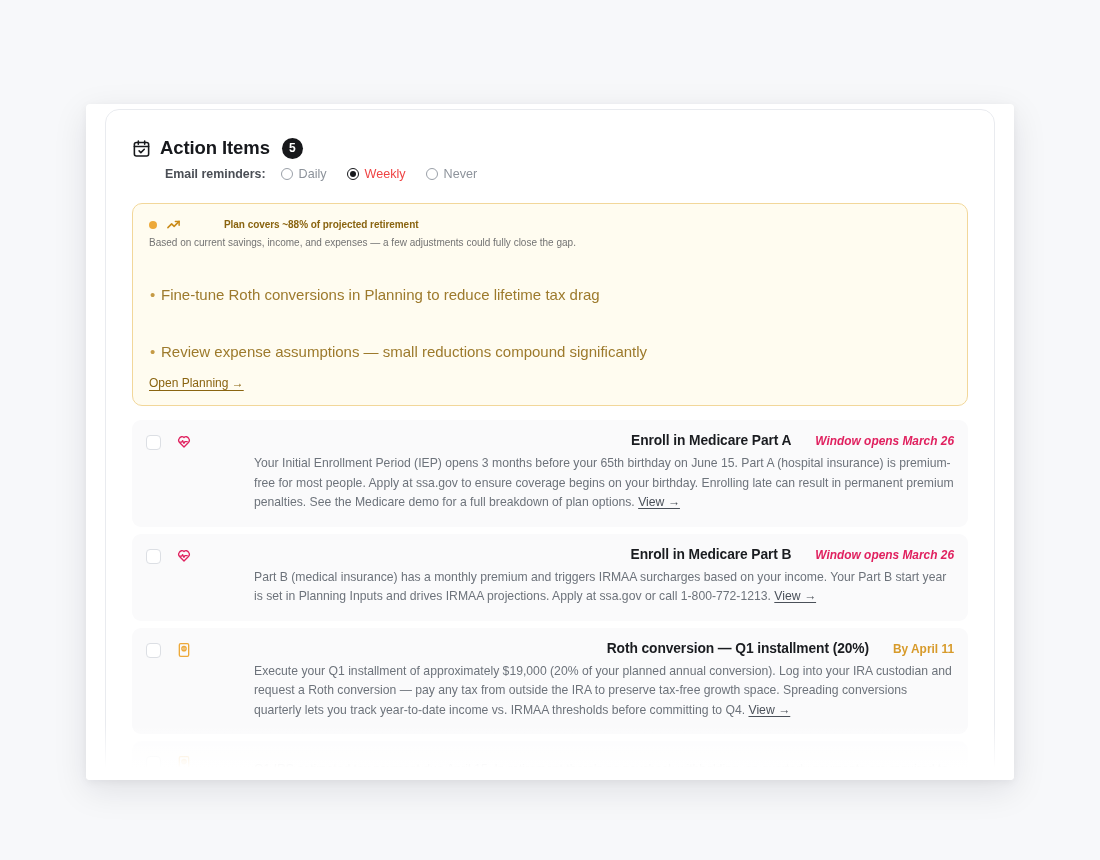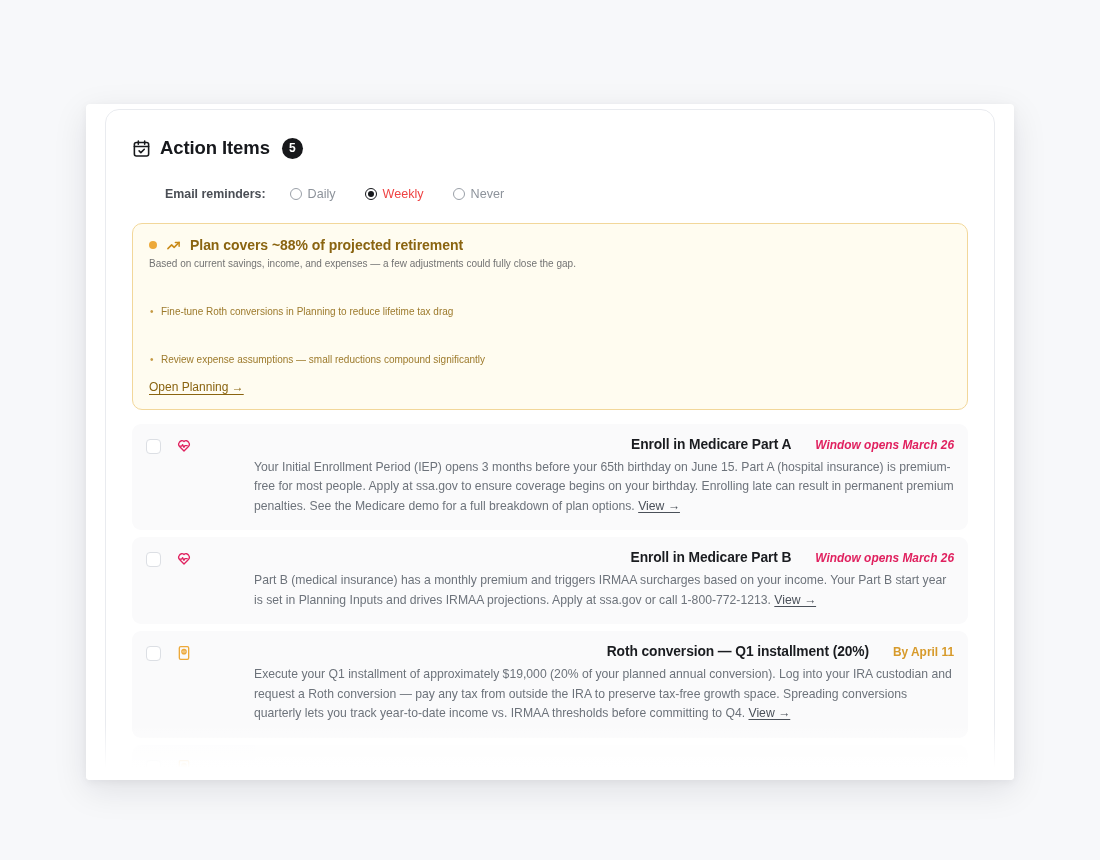--- a/index.html
+++ b/index.html
@@ -69,22 +69,22 @@
     display: flex;
     align-items: center;
     justify-content: center;
     margin-left: 3px;
   }
 
   
   .reminders {
     display: flex;
     align-items: center;
-    margin-top: 28px;
-    gap: 12px;
+    margin-top: 8px;
+    gap: 3px;
     padding-left: 33px;
   }
   .reminders-label {
     font-size: 12.4px;
     font-weight: 700;
     color: #4a4e55;
     margin-right: 12px;
   }
   .radio-opt {
     display: flex;
@@ -128,34 +128,35 @@
     gap: 9px;
   }
   .b-dot {
     width: 8px; height: 8px;
     border-radius: 50%;
     background: #eda93a;
     flex: 0 0 auto;
   }
   .trend-icon { width: 15px; height: 15px; display: block; color: #c98a18; flex: 0 0 auto; }
   .banner-title {
-    font-size: 14px;
+    font-size: 10px;
     font-weight: 700;
     color: #8a6410;
     letter-spacing: -0.05px;
+    margin-left: 34px;
   }
   .banner-sub {
     margin-top: 4px;
     font-size: 10px;
     color: #737373;
     line-height: 1.45;
   }
   .banner-list { margin-top: 9px; }
   .banner-li {
-    font-size: 10px;
+    font-size: 15px;
     color: #9d7a2c;
     line-height: 1.75;
     padding-left: 12px;
     position: relative;
     margin-top: 31px;
   }
   .banner-li::before {
     content: "\2022";
     position: absolute;
     left: 1px;

